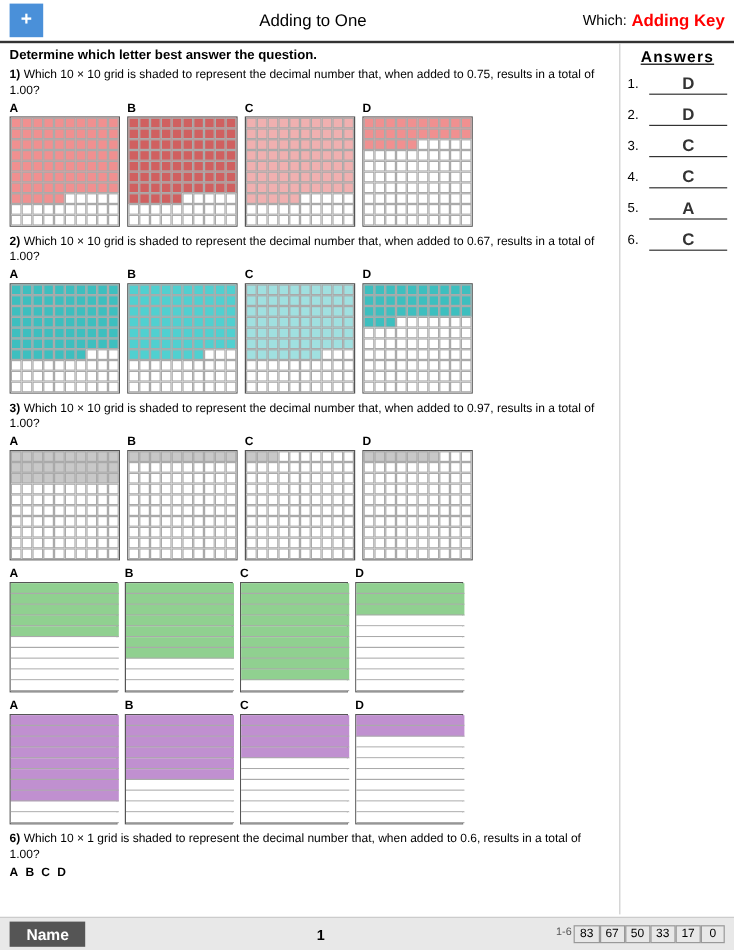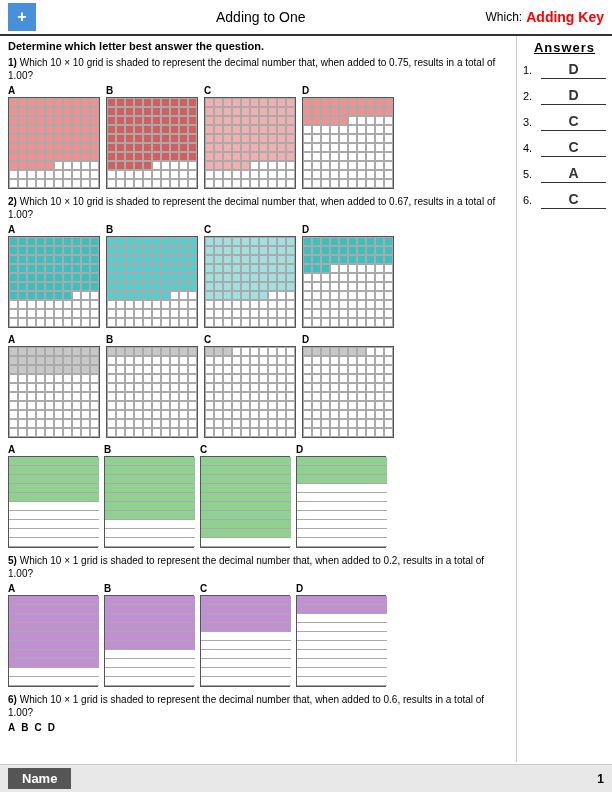--- a/index.html
+++ b/index.html
@@ -1091,20 +1091,24 @@
               <div class="cell" style="background-color: white;"></div>
               <div class="cell" style="background-color: white;"></div>
               <div class="cell" style="background-color: white;"></div>
               <div class="cell" style="background-color: white;"></div>
             </div>
         </div>
       </div>
     </div>
 
     <div class="question-block">
+      <div class="question-text">
+        <span class="q-number">3)</span>
+        <span>Which 10 × 10 grid is shaded to represent the decimal number that, when added to 0.97, results in a total of 1.00?</span>
+      </div>
       <div class="grids-row">
         <div class="grid-option">
           <span class="grid-label">A</span>
           <div class="grid-10x10" id="q3a">
               <div class="cell" style="background-color: rgb(200, 200, 200);"></div>
               <div class="cell" style="background-color: rgb(200, 200, 200);"></div>
               <div class="cell" style="background-color: rgb(200, 200, 200);"></div>
               <div class="cell" style="background-color: rgb(200, 200, 200);"></div>
               <div class="cell" style="background-color: rgb(200, 200, 200);"></div>
               <div class="cell" style="background-color: rgb(200, 200, 200);"></div>
@@ -1581,24 +1585,20 @@
               <div class="bar" style="background-color: white;"></div>
               <div class="bar" style="background-color: white;"></div>
               <div class="bar" style="background-color: white;"></div>
               <div class="bar" style="background-color: white;"></div>
             </div>
         </div>
       </div>
     </div>
 
     <div class="question-block">
-      <div class="question-text">
-        <span class="q-number">5)</span>
-        <span>Which 10 × 1 grid is shaded to represent the decimal number that, when added to 0.2, results in a total of 1.00?</span>
-      </div>
       <div class="grids-row">
         <div class="grid-option">
           <span class="grid-label">A</span>
           <div class="grid-10x1" id="q5a">
               <div class="bar" style="background-color: rgb(192, 144, 208);"></div>
               <div class="bar" style="background-color: rgb(192, 144, 208);"></div>
               <div class="bar" style="background-color: rgb(192, 144, 208);"></div>
               <div class="bar" style="background-color: rgb(192, 144, 208);"></div>
               <div class="bar" style="background-color: rgb(192, 144, 208);"></div>
               <div class="bar" style="background-color: rgb(192, 144, 208);"></div>
@@ -1708,13 +1708,22 @@
     <div class="answer-row">
       <span class="answer-num">6.</span>
       <span class="answer-line">C</span>
     </div>
   </div>
 </div>
 
 <div class="footer">
   <div class="footer-math">Name</div>
   <div class="footer-page">1</div>
+  <div class="footer-stats">
+    <span class="stat-label">1-6</span>
+    <span class="stat-box">83</span>
+    <span class="stat-box">67</span>
+    <span class="stat-box">50</span>
+    <span class="stat-box">33</span>
+    <span class="stat-box">17</span>
+    <span class="stat-box">0</span>
+  </div>
 </div>
 
 </body></html>

